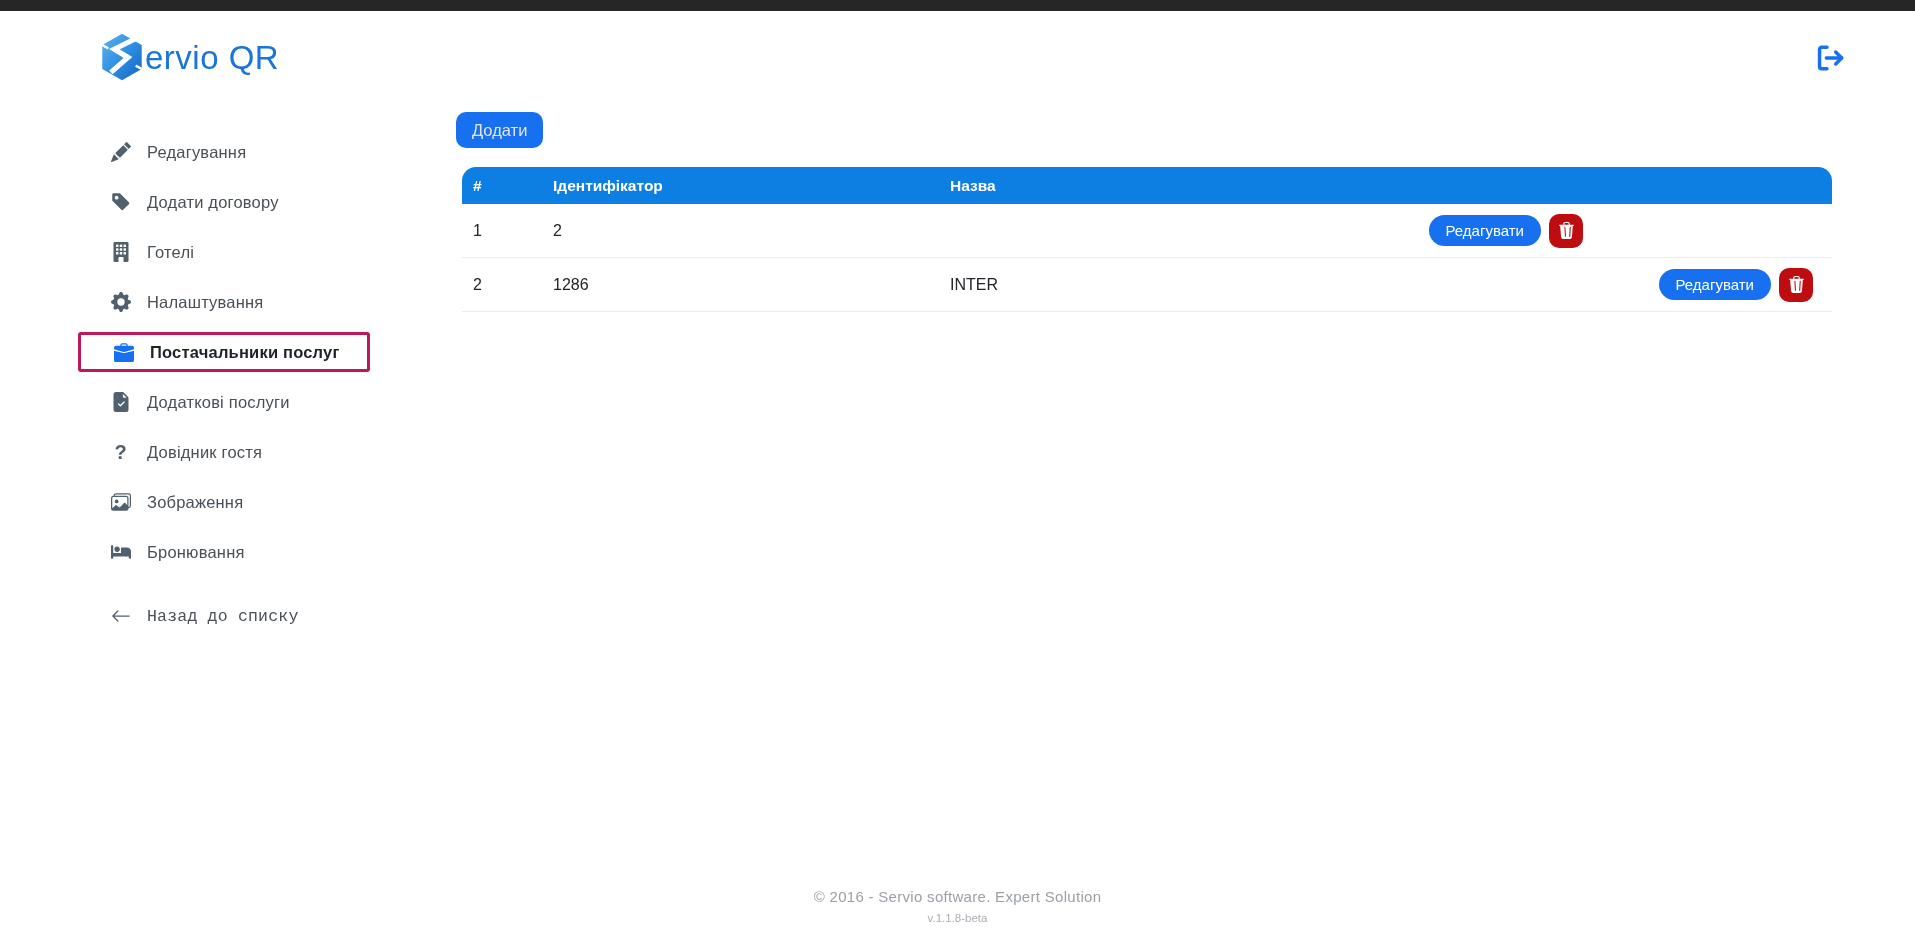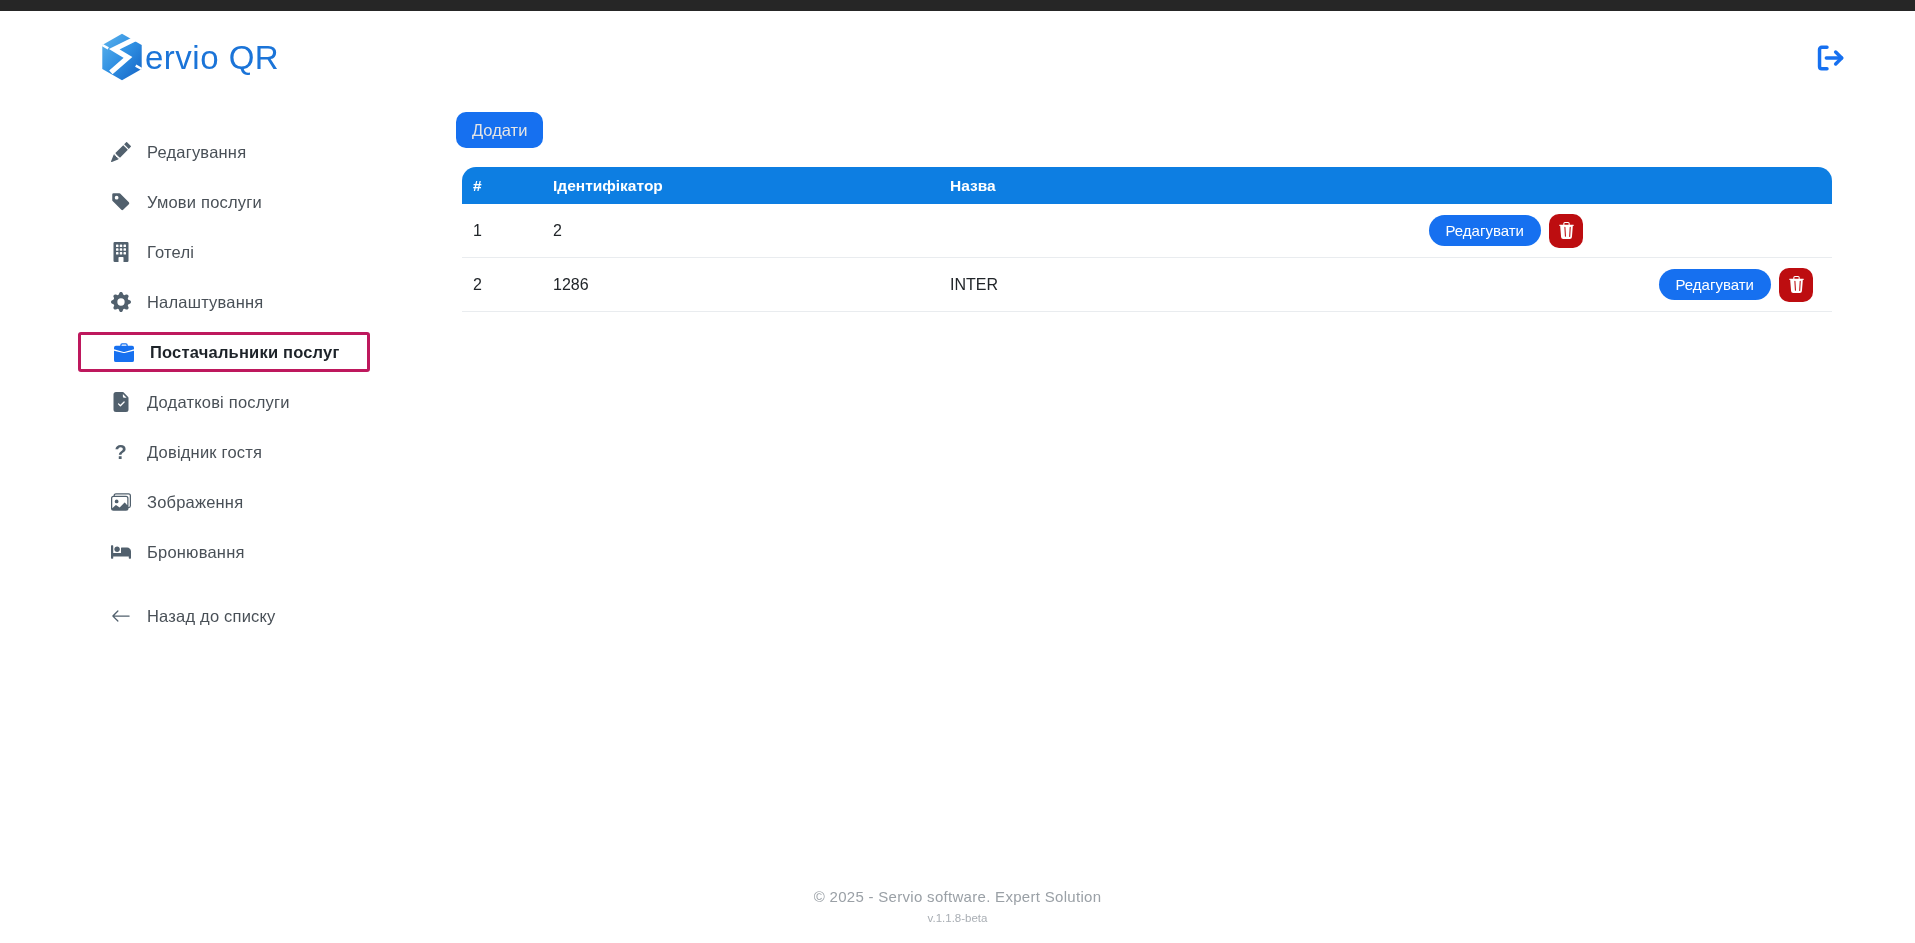--- a/index.html
+++ b/index.html
@@ -21,21 +21,21 @@
 
   
   .sidebar { position:absolute; left:78px; top:127px; width:292px; }
   .side-item { display:flex; align-items:center; height:50px; padding-left:32px; cursor:pointer; }
   .side-item .icn { width:21px; height:21px; display:flex; align-items:center; justify-content:center; flex:none; }
   .side-item .icn svg { width:20px; height:20px; fill:#51606d; }
   .side-item .lbl { margin-left:16px; font-size:16.5px; color:#495057; letter-spacing:.2px; white-space:nowrap; }
   .side-item.active { height:40px; margin:5px 0; border:3px solid #be185d; border-radius:3px; }
   .side-item.active .icn svg { fill:#1670f0; }
   .side-item.active .lbl { font-weight:700; color:#1d2329; }
-  .side-item.back { margin-top:14px; }
+  .side-item.back { margin-top:14px;font-family:Liberation Mono, monospace; }
   .qmark { font-size:20px; font-weight:700; color:#51606d; line-height:1; }
 
   
   .add-btn { position:absolute; left:456px; top:112px; height:36px; padding:0 16px;
              background:#1670f0; color:#e5e5e5; font-size:16.5px; font-family:Liberation Sans, sans-serif;
              border:none; border-radius:10px; cursor:pointer; }
 
   .svc-table { position:absolute; left:462px; top:167px; width:1370px; font-size:16px; color:#212529; }
   .t-head { display:grid; grid-template-columns:91px 397px 1fr 230px; align-items:center;
             height:37px; background:#0d7ee2; color:#fff; font-weight:700; font-size:15.5px;
@@ -98,21 +98,21 @@
       </span>
       <span class="lbl">Редагування</span>
     </div>
 
     <div class="side-item">
       <span class="icn">
         <svg viewBox="0 0 16 16">
             <path d="M2 1a1 1 0 0 0-1 1v4.586a1 1 0 0 0 .293.707l7 7a1 1 0 0 0 1.414 0l4.586-4.586a1 1 0 0 0 0-1.414l-7-7A1 1 0 0 0 6.586 1H2zm4 3.5a1.5 1.5 0 1 1-3 0 1.5 1.5 0 0 1 3 0z"></path>
           </svg>
       </span>
-      <span class="lbl">Умови послуги</span>
+      <span class="lbl">Додати договору</span>
     </div>
 
     <div class="side-item">
       <span class="icn">
         <svg viewBox="0 0 16 16">
             <path d="M3 0a1 1 0 0 0-1 1v14a1 1 0 0 0 1 1h3v-3.5a.5.5 0 0 1 .5-.5h3a.5.5 0 0 1 .5.5V16h3a1 1 0 0 0 1-1V1a1 1 0 0 0-1-1H3zm1 2.5a.5.5 0 0 1 .5-.5h1a.5.5 0 0 1 .5.5v1a.5.5 0 0 1-.5.5h-1a.5.5 0 0 1-.5-.5v-1zm3 0a.5.5 0 0 1 .5-.5h1a.5.5 0 0 1 .5.5v1a.5.5 0 0 1-.5.5h-1a.5.5 0 0 1-.5-.5v-1zm3.5-.5h1a.5.5 0 0 1 .5.5v1a.5.5 0 0 1-.5.5h-1a.5.5 0 0 1-.5-.5v-1a.5.5 0 0 1 .5-.5zM4 5.5a.5.5 0 0 1 .5-.5h1a.5.5 0 0 1 .5.5v1a.5.5 0 0 1-.5.5h-1a.5.5 0 0 1-.5-.5v-1zM7.5 5h1a.5.5 0 0 1 .5.5v1a.5.5 0 0 1-.5.5h-1a.5.5 0 0 1-.5-.5v-1a.5.5 0 0 1 .5-.5zm2.5.5a.5.5 0 0 1 .5-.5h1a.5.5 0 0 1 .5.5v1a.5.5 0 0 1-.5.5h-1a.5.5 0 0 1-.5-.5v-1zM4.5 8h1a.5.5 0 0 1 .5.5v1a.5.5 0 0 1-.5.5h-1a.5.5 0 0 1-.5-.5v-1a.5.5 0 0 1 .5-.5zm2.5.5a.5.5 0 0 1 .5-.5h1a.5.5 0 0 1 .5.5v1a.5.5 0 0 1-.5.5h-1a.5.5 0 0 1-.5-.5v-1zm3.5-.5h1a.5.5 0 0 1 .5.5v1a.5.5 0 0 1-.5.5h-1a.5.5 0 0 1-.5-.5v-1a.5.5 0 0 1 .5-.5z"></path>
           </svg>
       </span>
       <span class="lbl">Готелі</span>
     </div>
@@ -216,17 +216,17 @@
           <svg viewBox="0 0 16 16">
               <path d="M6.5 1h3a.5.5 0 0 1 .5.5v1H6v-1a.5.5 0 0 1 .5-.5ZM11 2.5v-1A1.5 1.5 0 0 0 9.5 0h-3A1.5 1.5 0 0 0 5 1.5v1H1.5a.5.5 0 0 0 0 1h.538l.853 10.66A2 2 0 0 0 4.885 16h6.23a2 2 0 0 0 1.994-1.84l.853-10.66h.538a.5.5 0 0 0 0-1H11Zm-4.529 2a.5.5 0 0 1 .528.47l.5 8.5a.5.5 0 0 1-.998.06L6 5.03a.5.5 0 0 1 .471-.53Zm5.058 0a.5.5 0 0 1 .47.53l-.5 8.5a.5.5 0 1 1-.998-.06l.5-8.5a.5.5 0 0 1 .528-.47Z"></path>
             </svg>
         </button>
       </div>
     </div>
 
   </div>
 
   <div class="footer">
-    <div class="copyright">© 2025 - Servio software. Expert Solution</div>
+    <div class="copyright">© 2016 - Servio software. Expert Solution</div>
     <div class="version">v.1.1.8-beta</div>
   </div>
 
 </div>
 
 </body></html>

